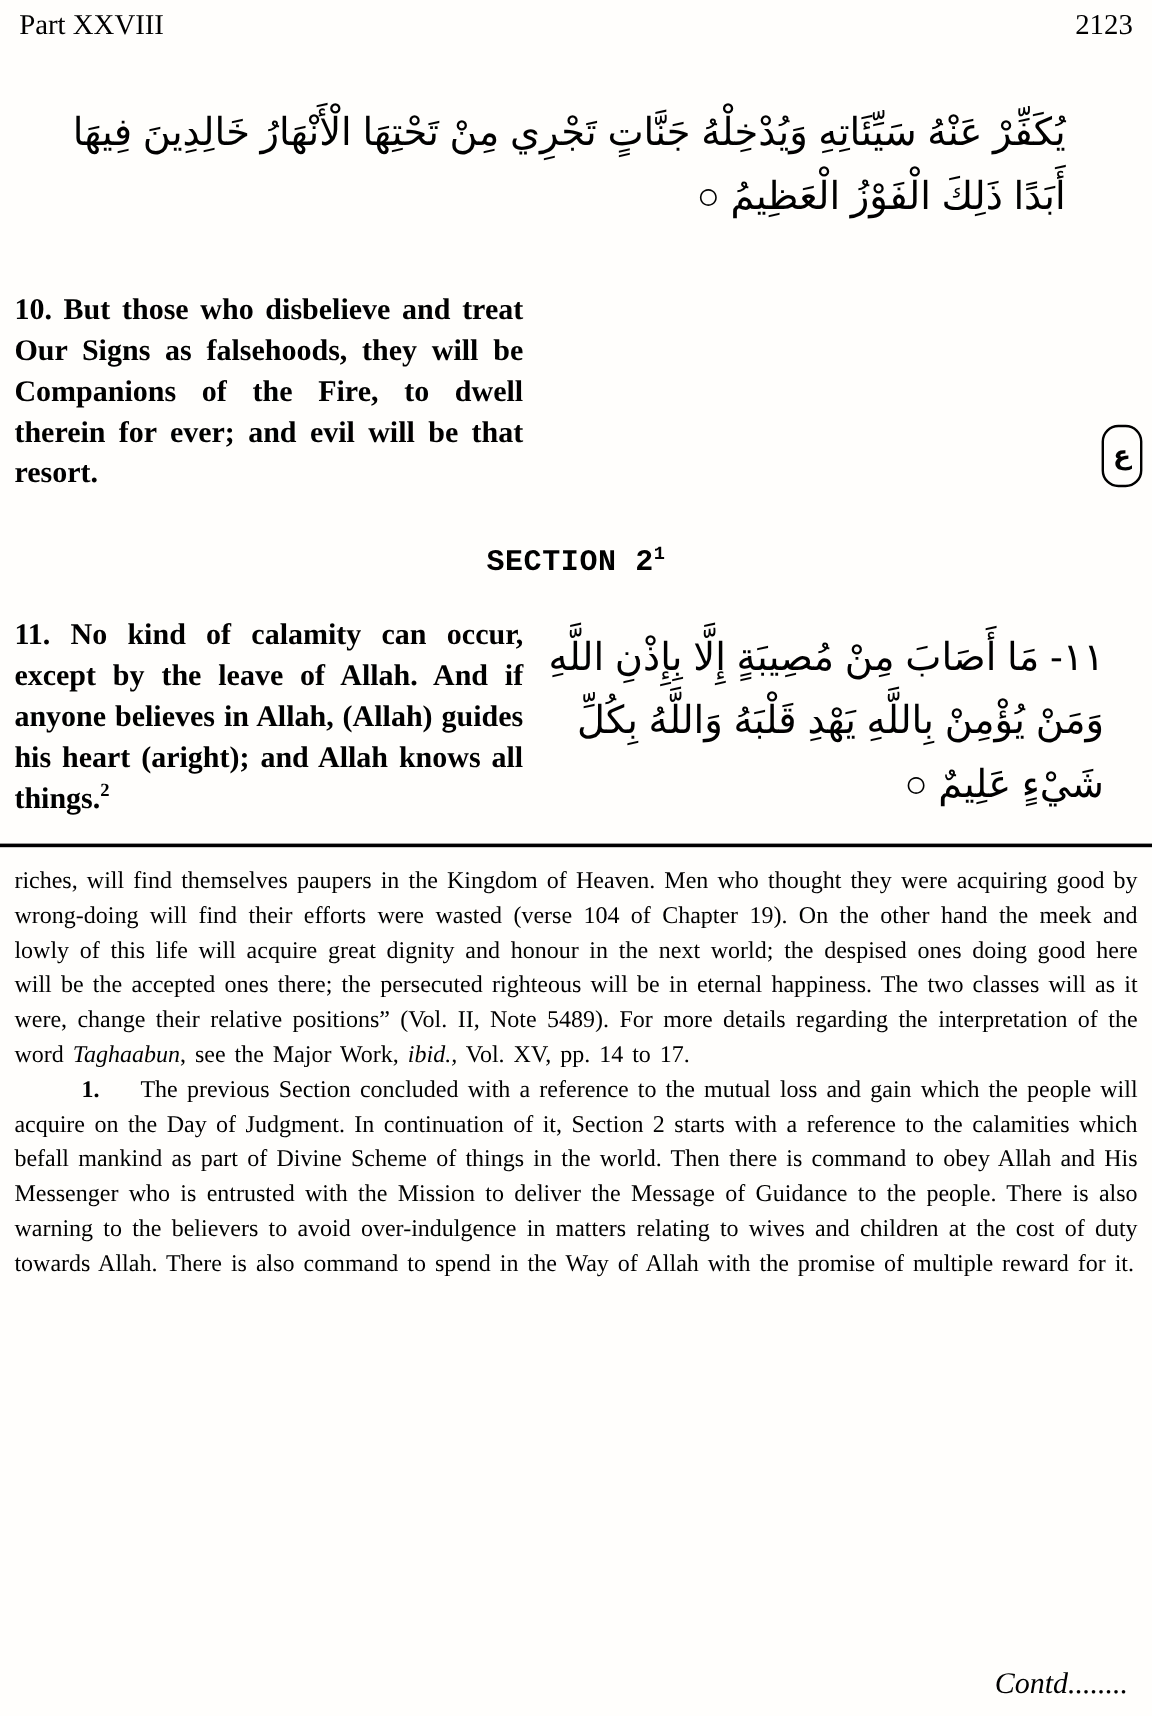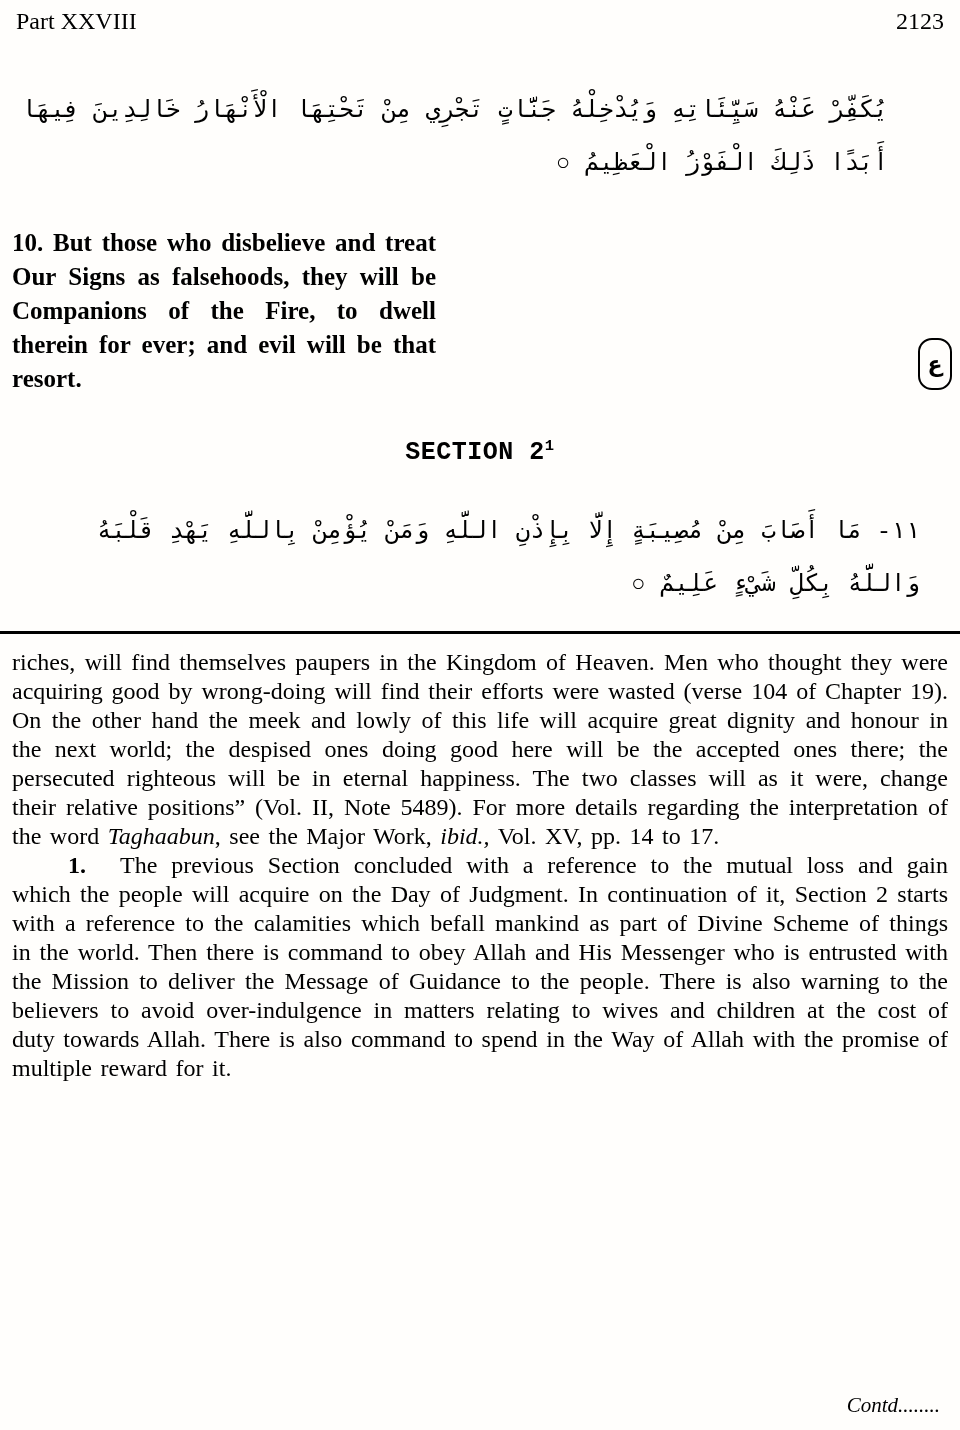--- a/index.html
+++ b/index.html
@@ -19,51 +19,51 @@
 
   
   .verse-row { display: flex; position: relative; }
   .col-en {
     flex: 0 0 auto; width: 424px;
     font-weight: bold; font-size: 25px; line-height: 34px;
     text-align: justify;
   }
   .col-ar {
     flex: 1 1 auto;
-    font-family: Liberation Mono, monospace;
-    font-size: 24px; line-height: 53px;
+    font-family: Liberation Sans, sans-serif;
+    font-size: 32px; line-height: 53px;
     text-align: right;
   }
   .row1 { margin-top: 22px; }
   .row1 .col-ar { padding: 18px 60px 0 8px; }
-  .row2 { margin-top: 36px; }
+  .row2 { margin-top: 52px; }
   .row2 .col-ar { padding: 12px 42px 0 44px; }
   .row3 { margin-top: 30px; }
   .row3 .col-ar { padding: 8px 28px 0 8px; }
 
   .section-heading { margin: 42px 0 0 0; text-align: center; font-size: 25px; font-weight: bold; letter-spacing: 0.5px; font-family: Liberation Mono, monospace; }
   .fn-ref { font-size: 0.62em; vertical-align: super; line-height: 0; }
 
   .ruku-marker {
     position: absolute; right: -4px; bottom: 6px;
     width: 30px; height: 48px;
     border: 2px solid #000; border-radius: 14px;
     display: flex; align-items: center; justify-content: center;
     font-family: "DejaVu Sans", sans-serif; font-size: 22px; font-weight: bold;
   }
 
   
   .fn-rule { border: none; border-top: 3px solid #000; margin: 20px -12px 14px -12px; }
-  .footnotes { font-size: 24px; line-height: 29px; text-align: justify; word-spacing: 2.5px; }
+  .footnotes { font-size: 20px; line-height: 29px; text-align: justify; word-spacing: 2.5px; }
   .fn-para { margin: 0; }
   .fn-indent { text-indent: 56px; }
   .fn-num { font-weight: bold; margin-right: 34px; }
   .footnotes i { font-style: italic; }
 
-  .contd { position: absolute; bottom: 12px; right: 20px; font-style: italic; font-size: 21px; }
+  .contd { position: absolute; bottom: 12px; right: 20px; font-style: italic; font-size: 25px; }
 </style>
 </head>
 <body>
 
 <div class="page">
 
   <header class="page-header">
     <span class="part">Part XXVIII</span>
     <span class="pageno">2123</span>
   </header>
@@ -75,20 +75,21 @@
     </div>
 
     <div class="verse-row row2">
       <div class="col-en">10. But those who disbelieve and treat Our Signs as falsehoods, they will be Companions of the Fire, to dwell therein for ever; and evil will be that resort.</div>
       <span class="ruku-marker">ع</span>
     </div>
 
     <h2 class="section-heading"><span>SECTION 2</span><sup class="fn-ref">1</sup></h2>
 
     <div class="verse-row row3">
+      <div class="col-en"><span>11. No kind of calamity can occur, except by the leave of Allah. And if anyone believes in Allah, (Allah) guides his heart (aright); and Allah knows all things.</span><sup class="fn-ref">2</sup></div>
       <div class="col-ar" dir="rtl">١١- مَا أَصَابَ مِنْ مُصِيبَةٍ إِلَّا بِإِذْنِ اللَّهِ وَمَنْ يُؤْمِنْ بِاللَّهِ يَهْدِ قَلْبَهُ وَاللَّهُ بِكُلِّ شَيْءٍ عَلِيمٌ ○</div>
     </div>
 
   </main>
 
   <hr class="fn-rule">
 
   <section class="footnotes">
     <p class="fn-para"><span>riches, will find themselves paupers in the Kingdom of Heaven. Men who thought they were acquiring good by wrong-doing will find their efforts were wasted (verse 104 of Chapter 19). On the other hand the meek and lowly of this life will acquire great dignity and honour in the next world; the despised ones doing good here will be the accepted ones there; the persecuted righteous will be in eternal happiness. The two classes will as it were, change their relative positions” (Vol. II, Note 5489). For more details regarding the interpretation of the word </span><i>Taghaabun</i><span>, see the Major Work, </span><i>ibid.,</i><span> Vol. XV, pp. 14 to 17.</span></p>
 

